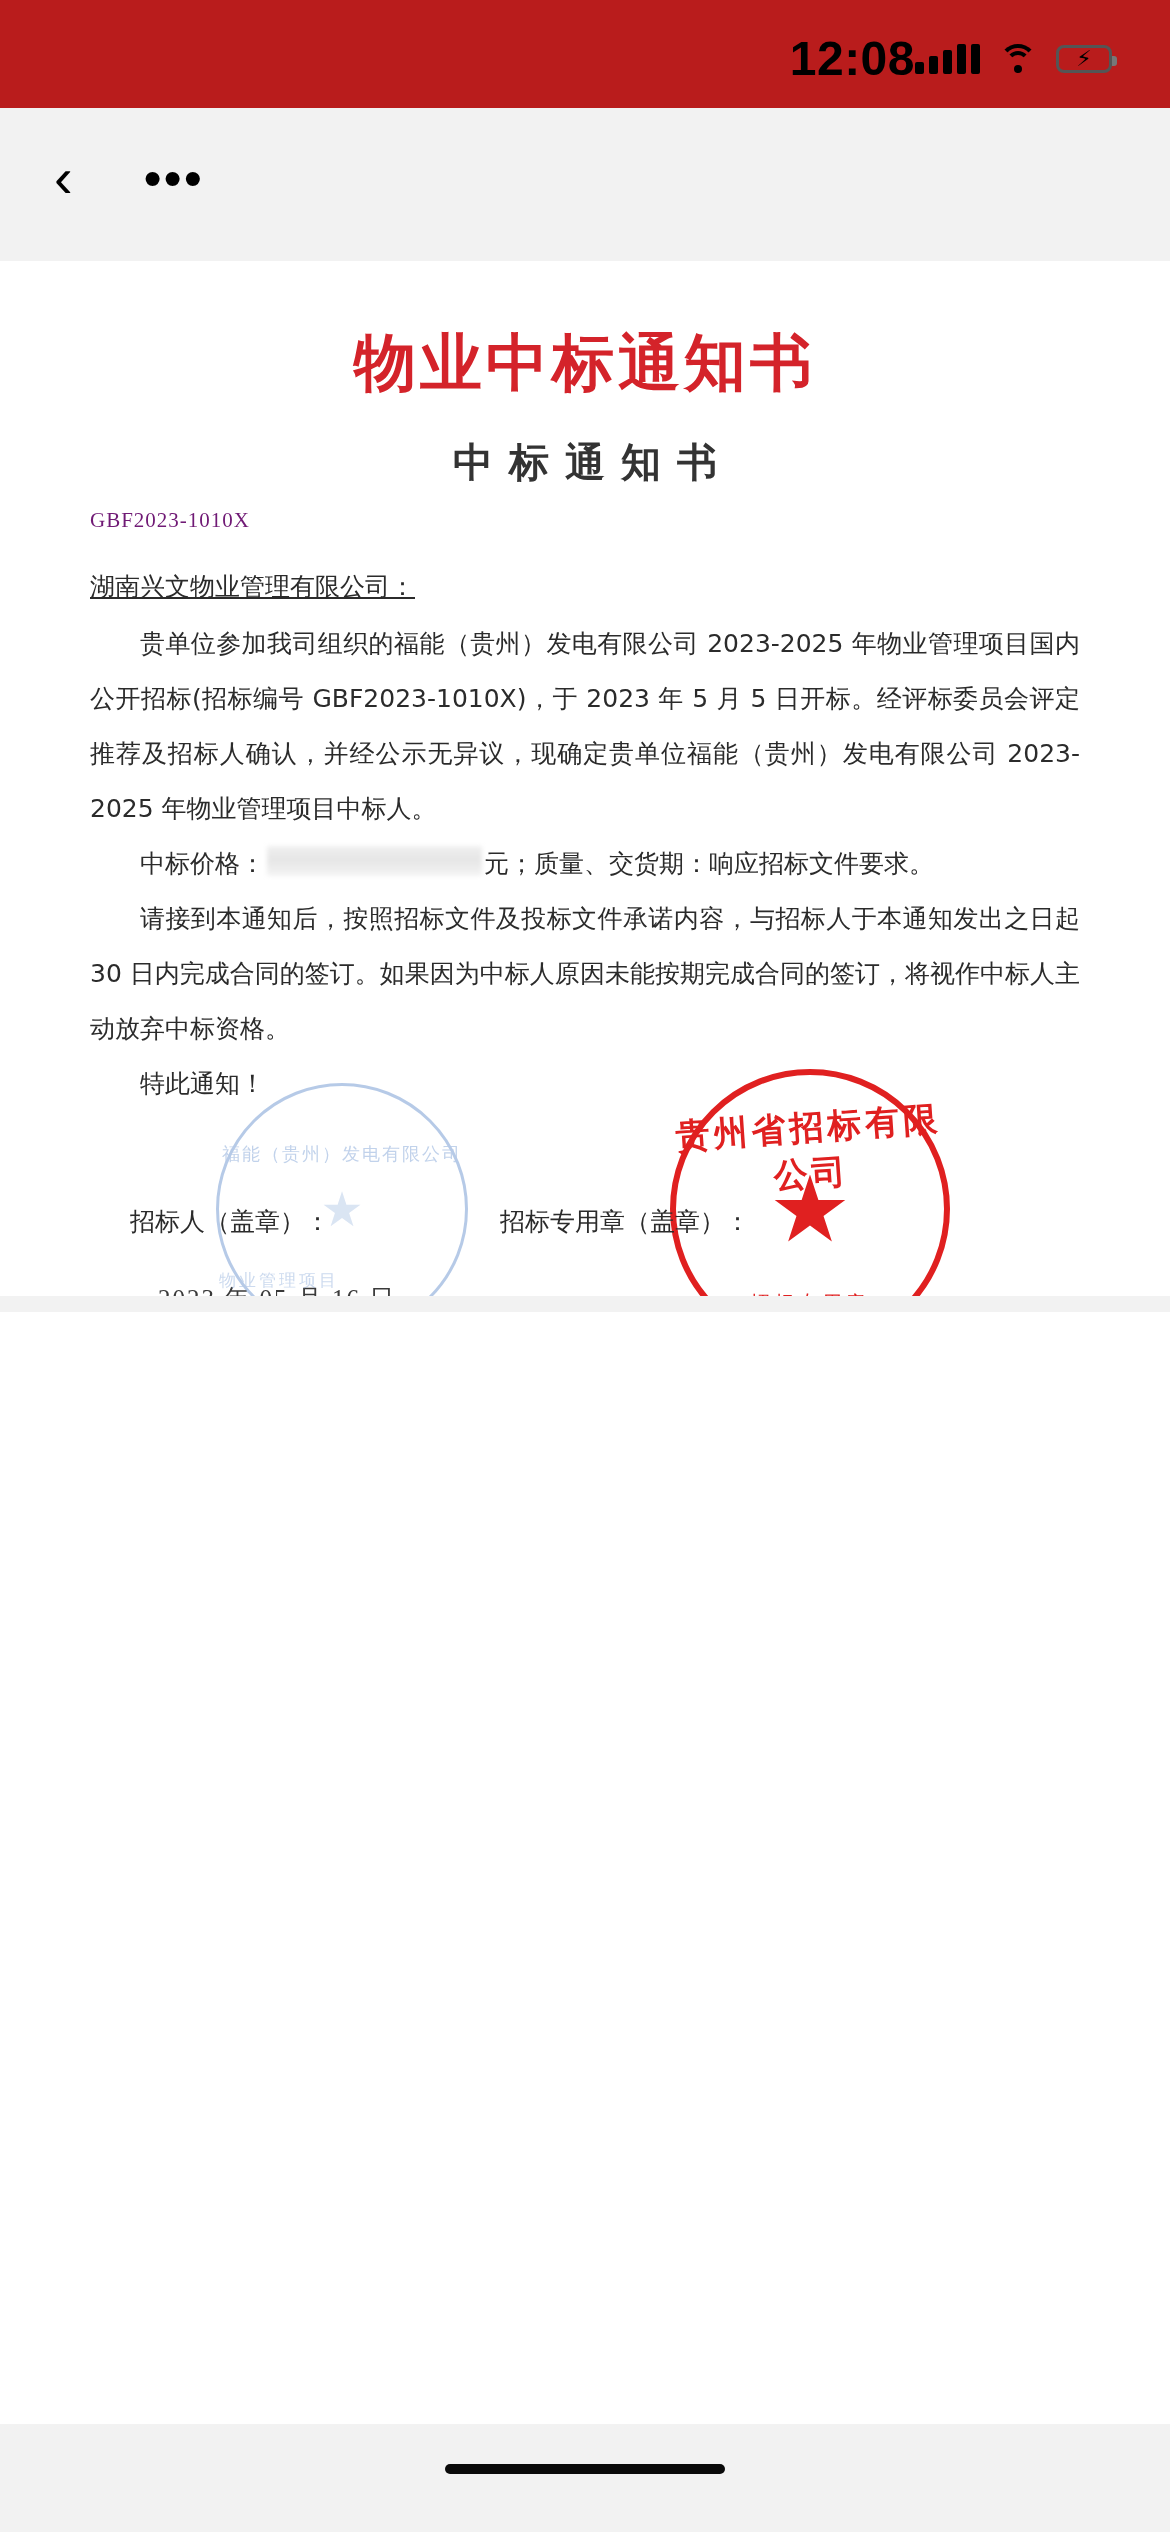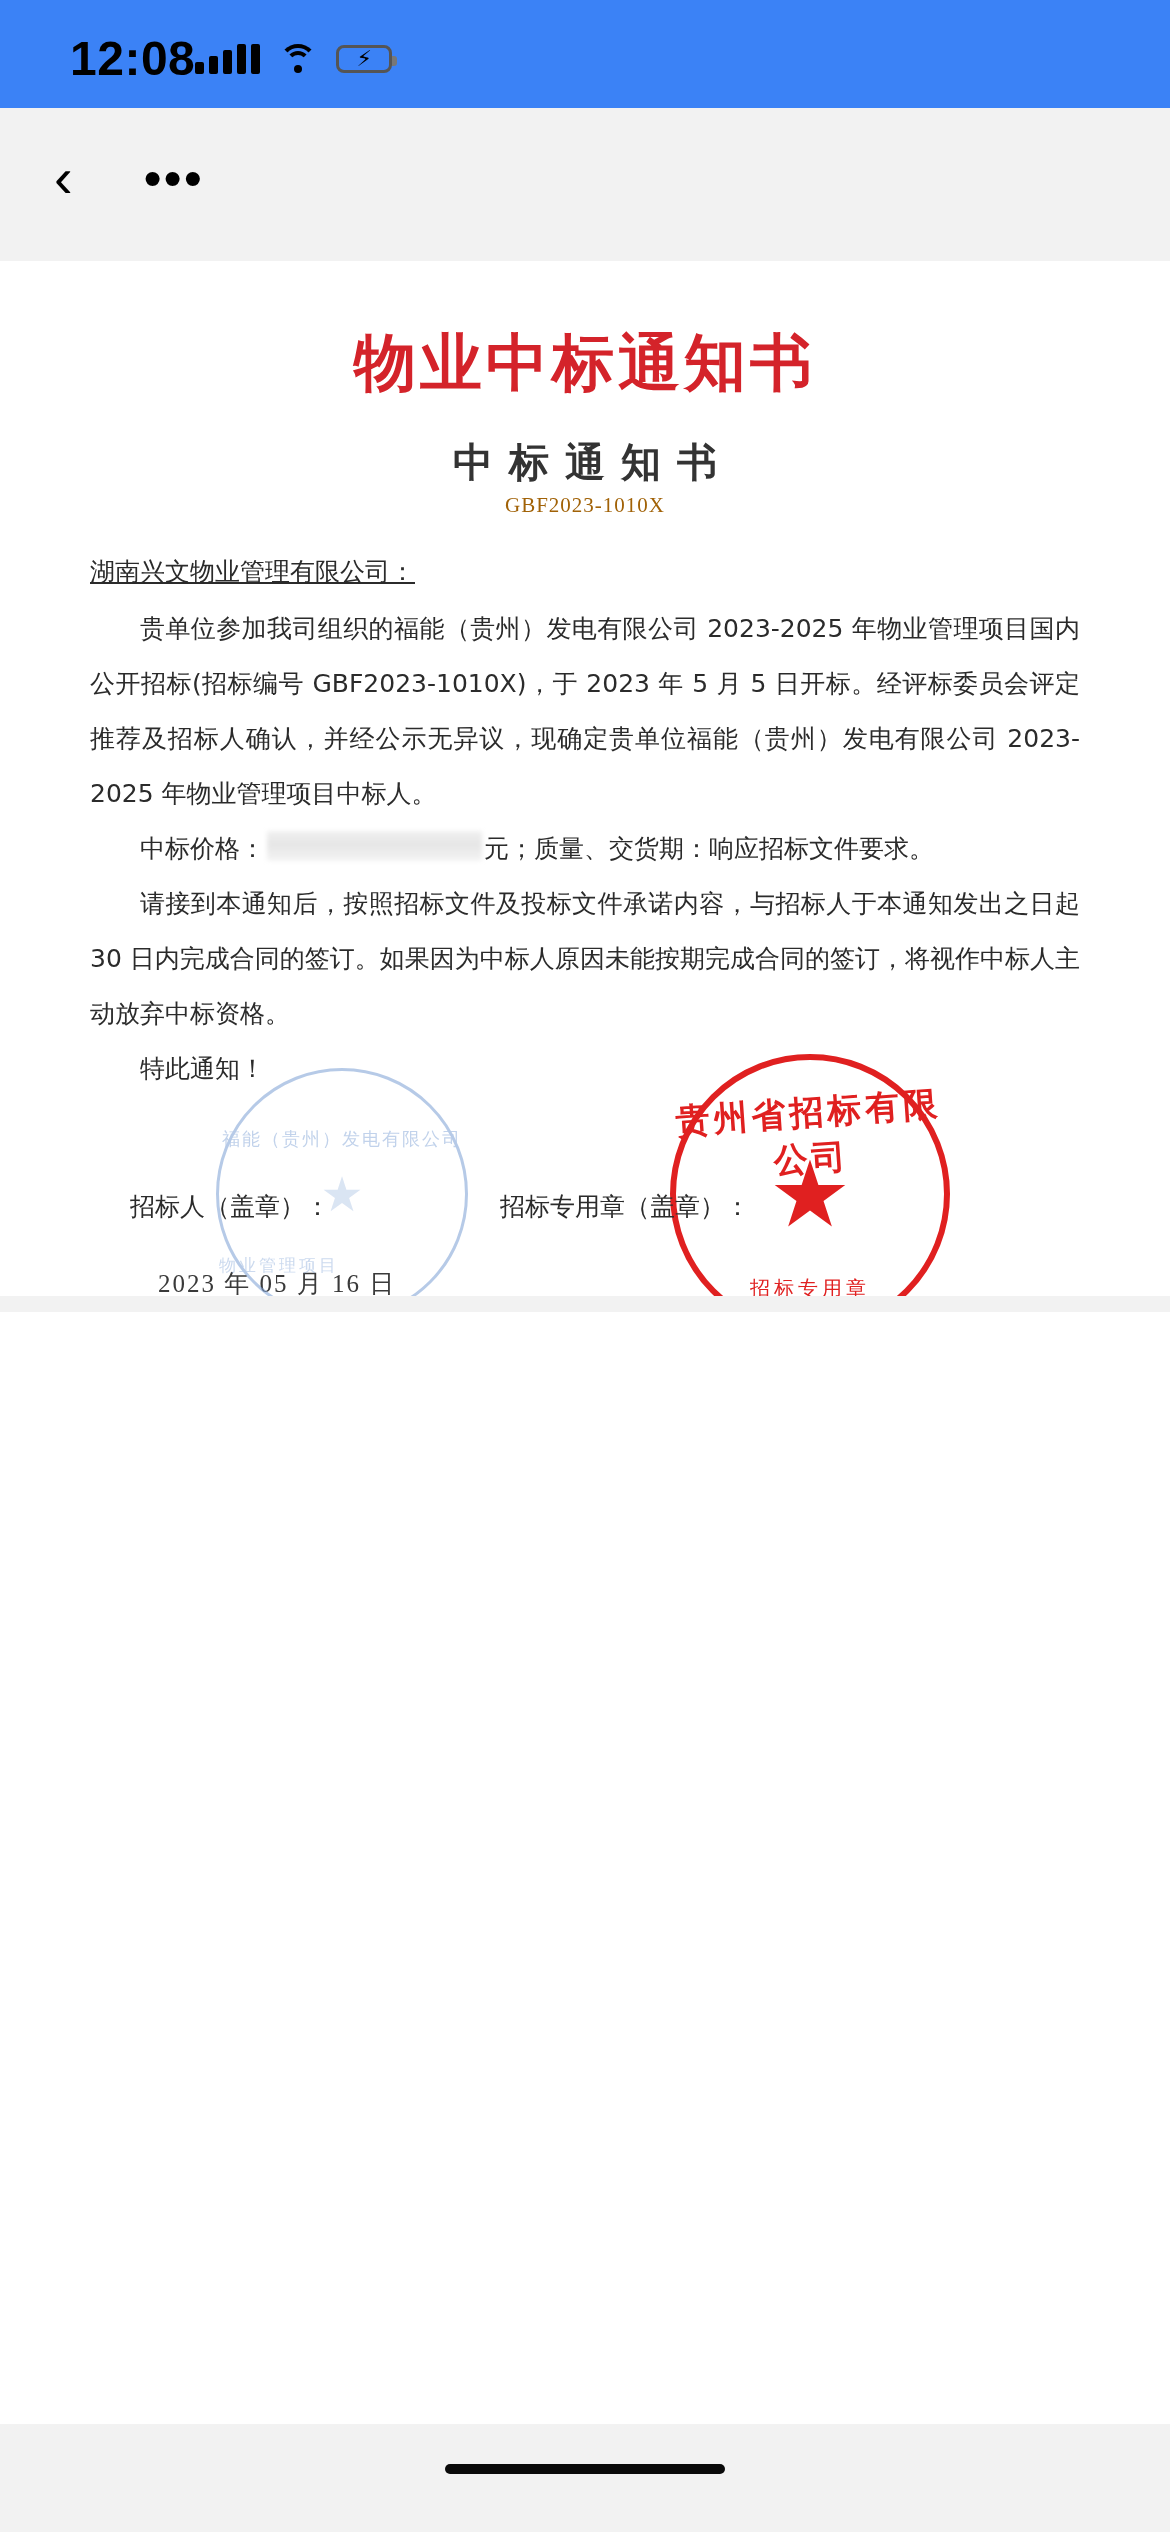--- a/index.html
+++ b/index.html
@@ -8,24 +8,24 @@
     height: 2532px;
     background: #f2f2f2;
     font-family: "Liberation Sans", "DejaVu Sans", sans-serif;
     overflow: hidden;
   }
 
   
   .status-bar {
     position: relative;
     height: 108px;
-    background: #3b82f6;
+    background: #b91c1c;
     display: flex;
     align-items: center;
-    justify-content: flex-start;
+    justify-content: flex-end;
     padding: 0 58px 0 70px;
   }
   .status-time {
     font-size: 48px;
     font-weight: 600;
     color: #000;
     letter-spacing: 0.5px;
     padding-top: 8px;
   }
   .status-icons {
@@ -144,25 +144,24 @@
   .doc-title-sub {
     text-align: center;
     color: #333;
     font-size: 40px;
     font-weight: bold;
     letter-spacing: 16px;
     margin-top: 30px;
     padding-left: 16px;
   }
   .doc-code {
-    text-align: center;
-    color: #a16207;
+    color: #701a75;
     font-size: 21px;
     letter-spacing: 1px;
-    margin-top: 3px;
+    margin-top: 18px;
     font-family: "Liberation Serif", serif;
   }
 
   .doc-body {
     margin-top: 26px;
     color: #2b2b2b;
     font-size: 25px;
     line-height: 55px;
     font-family: "DejaVu Sans", sans-serif;
     text-align: justify;

